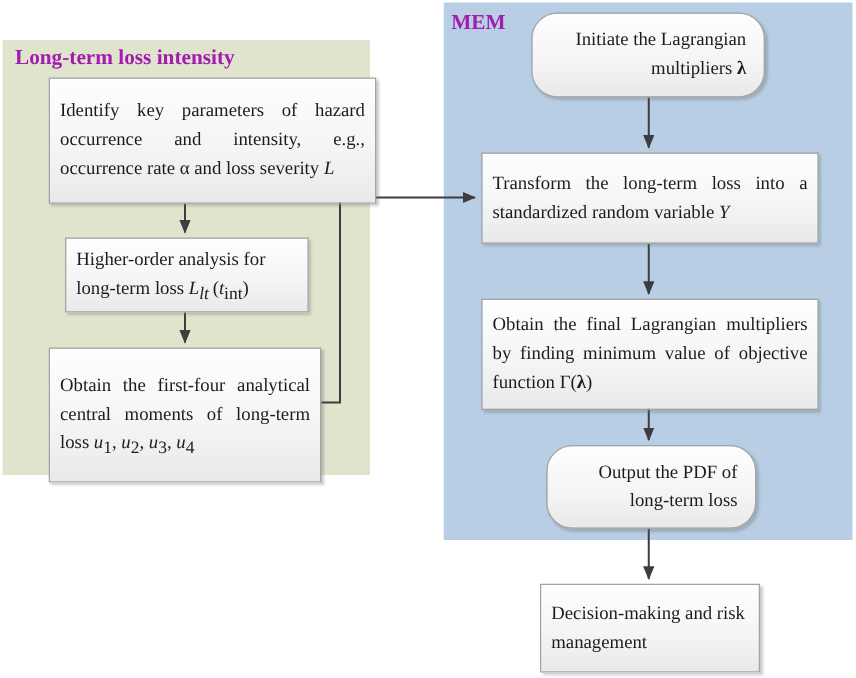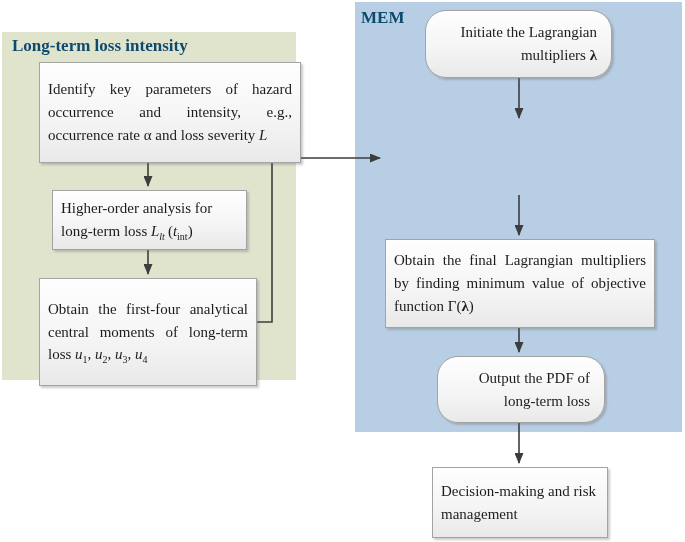--- a/index.html
+++ b/index.html
@@ -11,21 +11,21 @@
     color:#1c1c1c;
     overflow:hidden;
   }
   .region{position:absolute;}
   .region-left{left:2px;top:32px;width:294px;height:348px;background:#e0e4cd;}
   .region-right{left:355px;top:2px;width:327px;height:430px;background:#b8cee4;}
   .region-title{
     position:absolute;
     font-weight:bold;
     font-size:17px;
-    color:#0c4a6e;
+    color:#a21caf;
     white-space:nowrap;
   }
   .title-left{left:10px;top:4px;}
   .title-right{left:6px;top:6px;}
   .node{
     position:absolute;
     box-sizing:border-box;
     background:linear-gradient(180deg,#fefefe 0%,#f5f5f5 55%,#e9e9e9 100%);
     border:1px solid #a3a3a3;
     box-shadow:2px 2px 2px rgba(110,110,110,0.35);
@@ -41,21 +41,21 @@
   .just .txt{text-align:justify;text-align-last:left;}
   .n-identify{left:39px;top:62px;width:262px;height:101px;}
   .n-higher{left:52px;top:190px;width:195px;height:60px;}
   .n-moments{left:39px;top:278px;width:218px;height:108px;}
   .n-initiate{left:425px;top:10px;width:187px;height:68px;}
   .n-transform{left:385px;top:122px;width:270px;height:73px;}
   .n-obtain-final{left:385px;top:239px;width:270px;height:89px;}
   .n-output-pdf{left:437px;top:356px;width:168px;height:67px;}
   .n-decision{left:432px;top:467px;width:176px;height:71px;font-family:Liberation Serif, serif;}
   .arrows{position:absolute;left:0;top:0;width:685px;height:542px;pointer-events:none;}
-  sub{font-size:10px;line-height:0;}
+  sub{font-size:14px;line-height:0;}
 </style>
 </head>
 <body>
 
 <div class="canvas">
 
   <div class="region region-left">
     <div class="region-title title-left">Long-term loss intensity</div>
   </div>
 
@@ -87,20 +87,23 @@
   </div>
 
   <div class="node rect just n-moments">
     <div class="txt">Obtain the first-four analytical central moments of long-term loss <i>u</i><sub>1</sub>, <i>u</i><sub>2</sub>, <i>u</i><sub>3</sub>, <i>u</i><sub>4</sub></div>
   </div>
 
   <div class="node rounded n-initiate">
     <div class="txt">Initiate the Lagrangian multipliers <b>λ</b></div>
   </div>
 
+  <div class="node rect just n-transform">
+    <div class="txt">Transform the long-term loss into a standardized random variable <i>Y</i></div>
+  </div>
 
   <div class="node rect just n-obtain-final">
     <div class="txt">Obtain the final Lagrangian multipliers by finding minimum value of objective function Γ(<b>λ</b>)</div>
   </div>
 
   <div class="node rounded n-output-pdf">
     <div class="txt">Output the PDF of long-term loss</div>
   </div>
 
   <div class="node rect n-decision">

